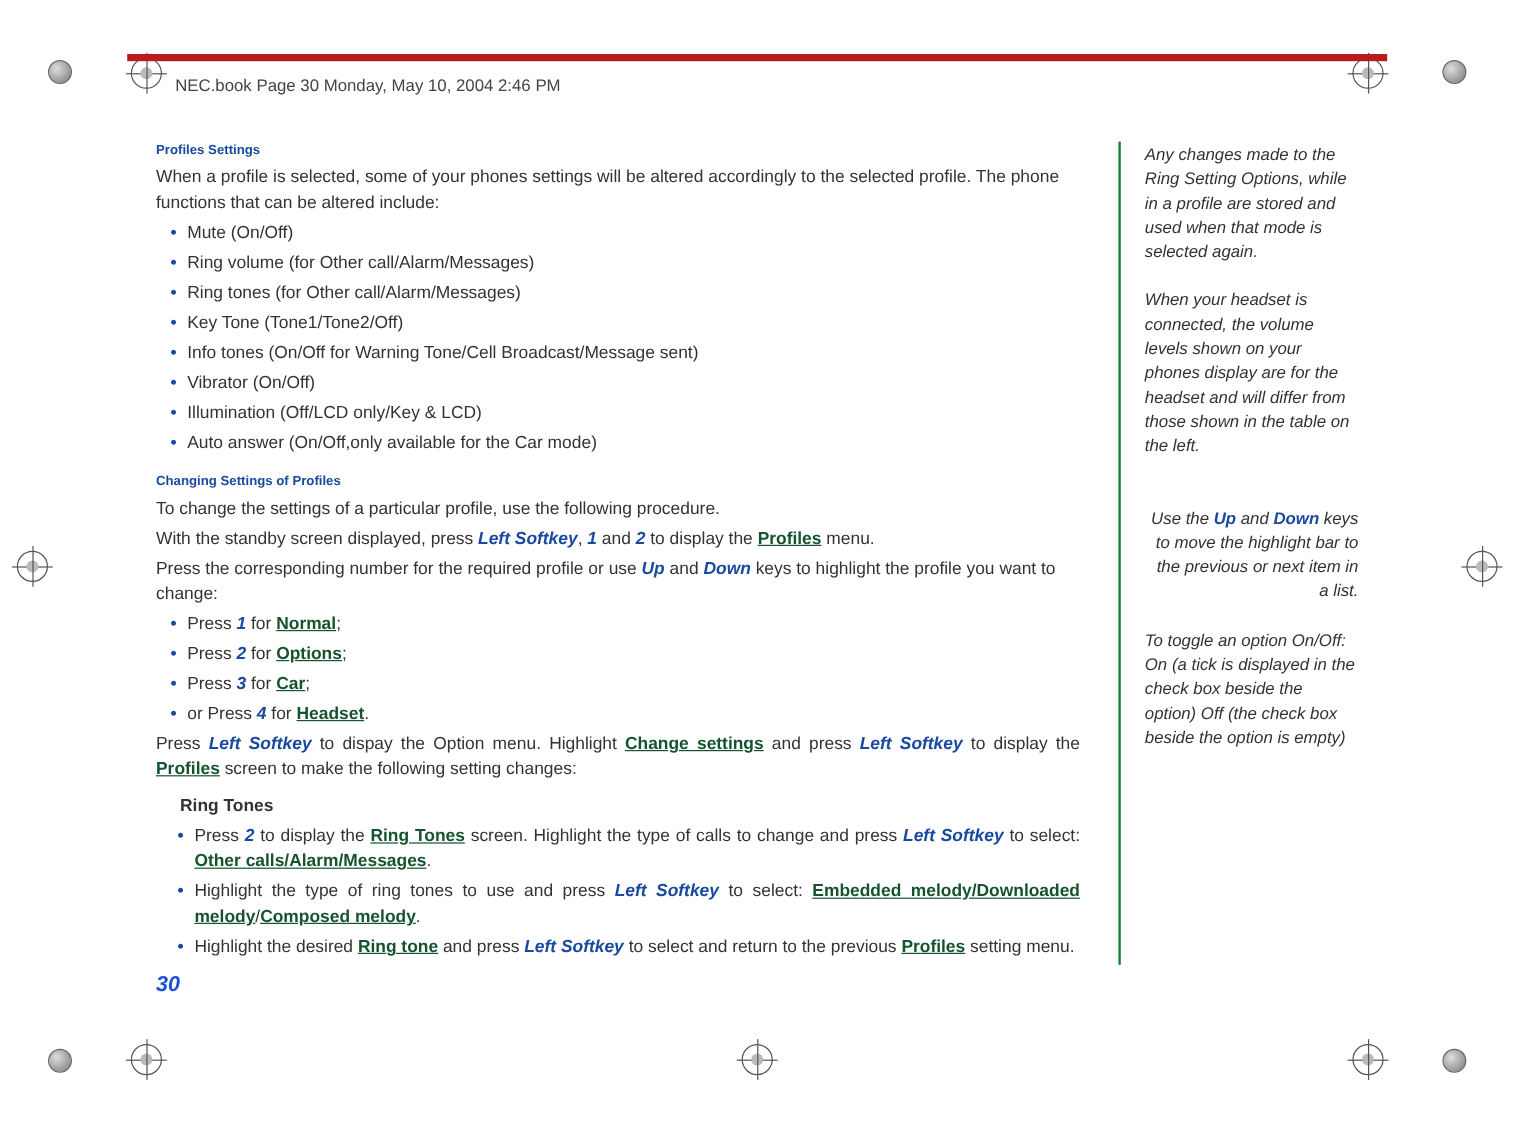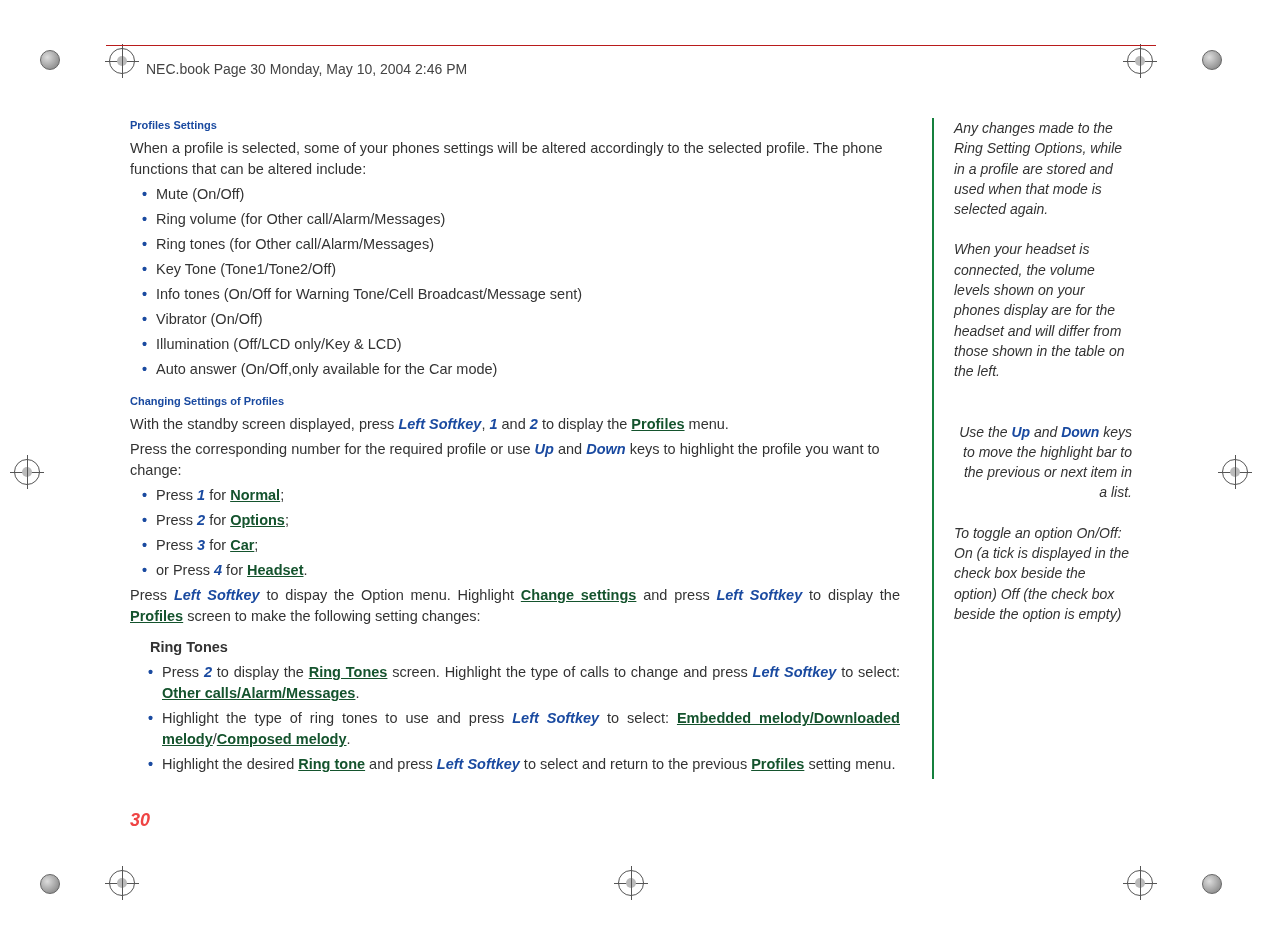--- a/index.html
+++ b/index.html
@@ -36,21 +36,21 @@
     position: absolute;
     width: 20px; height: 20px;
     border-radius: 50%;
     background: radial-gradient(circle at 35% 35%, #ddd, #777);
     border: 1px solid #666;
   }
   .header-bar {
     position: absolute;
     top: 45px; left: 106px; right: 106px;
     height: 40px;
-    border-top: 1px solid #b91c1c;
+    border-top: 6px solid #b91c1c;
     display: flex;
     align-items: center;
     padding-top: 6px;
   }
   .header-text {
     font-size: 14px;
     color: #444;
     margin-left: 40px;
   }
   .page-body {
@@ -105,21 +105,21 @@
   }
   .just { text-align: justify; }
   .sub { margin-left: 20px; margin-top: 10px; }
   .sub-head { font-weight: bold; margin-bottom: 2px; }
   .key-blue { color: #1a4aa0; font-weight: bold; font-style: italic; }
   .key-gray { color: #14532d; font-weight: bold; text-decoration: underline; }
   .page-num {
     position: absolute;
     left: 130px;
     top: 810px;
-    color: #ef4444;
+    color: #1d4ed8;
     font-weight: bold;
     font-style: italic;
     font-size: 18px;
   }
 </style>
 </head>
 <body>
 
 <div class="crop-mark" style="top:44px; left:105px;">
     <div class="ring"></div>
@@ -168,20 +168,21 @@
       <li>Ring volume (for Other call/Alarm/Messages)</li>
       <li>Ring tones (for Other call/Alarm/Messages)</li>
       <li>Key Tone (Tone1/Tone2/Off)</li>
       <li>Info tones (On/Off for Warning Tone/Cell Broadcast/Message sent)</li>
       <li>Vibrator (On/Off)</li>
       <li>Illumination (Off/LCD only/Key &amp; LCD)</li>
       <li>Auto answer (On/Off,only available for the Car mode)</li>
     </ul>
 
     <h2 class="blue second">Changing Settings of Profiles</h2>
+    <div class="para">To change the settings of a particular profile, use the following procedure.</div>
     <div class="para">
       <span>With the standby screen displayed, press </span><span class="key-blue">Left Softkey</span><span>, </span><span class="key-blue">1</span><span> and </span><span class="key-blue">2</span><span> to display the </span><span class="key-gray">Profiles</span><span> menu.</span>
     </div>
     <div class="para">
       <span>Press the corresponding number for the required profile or use </span><span class="key-blue">Up</span><span> and </span><span class="key-blue">Down</span><span> keys to highlight the profile you want to change:</span>
     </div>
     <ul class="bullets">
       <li><span>Press </span><span class="key-blue">1</span><span> for </span><span class="key-gray">Normal</span><span>;</span></li>
       <li><span>Press </span><span class="key-blue">2</span><span> for </span><span class="key-gray">Options</span><span>;</span></li>
       <li><span>Press </span><span class="key-blue">3</span><span> for </span><span class="key-gray">Car</span><span>;</span></li>

